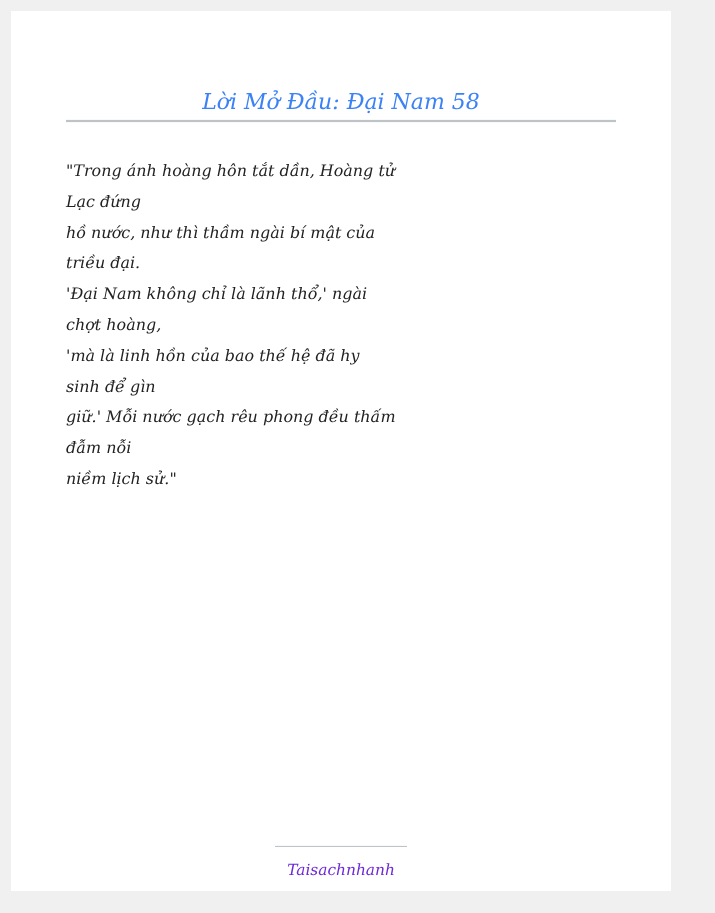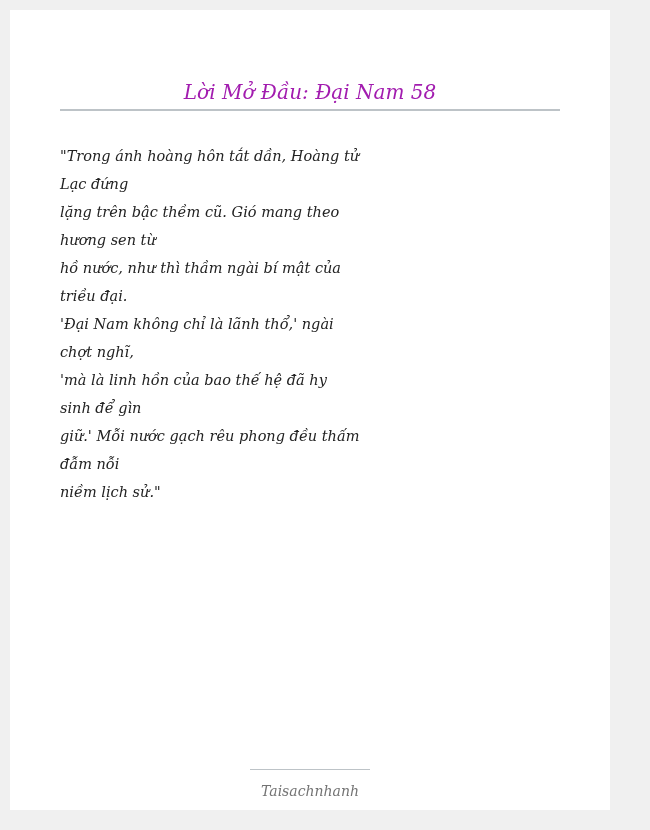--- a/index.html
+++ b/index.html
@@ -17,21 +17,21 @@
     box-sizing: border-box;
   }
   .title {
     position: absolute;
     left: 50px; top: 70px;
     width: 500px;
     text-align: center;
     font-family: "DejaVu Serif", serif;
     font-style: italic;
     font-size: 20px;
-    color: #a21caf;
+    color: #3b82f6;
     margin: 0;
     font-weight: normal;
   }
   .title-rule {
     position: absolute;
     left: 50px; top: 99px;
     width: 500px; height: 0;
     border-top: 2px solid #bdc3c7;
   }
   .body-text {
@@ -52,35 +52,34 @@
     border-top: 1px solid #bdc3c7;
   }
   .footer-text {
     position: absolute;
     left: 200px; top: 773px;
     width: 200px;
     text-align: center;
     font-family: "DejaVu Serif", serif;
     font-style: italic;
     font-size: 14px;
-    color: #737373;
+    color: #6d28d9;
   }
 </style>
 </head>
 <body>
 
 <div class="page">
   <h1 class="title">Lời Mở Đầu: Đại Nam 58</h1>
   <div class="title-rule"></div>
 
   <div class="body-text">
     <span class="line">"Trong ánh hoàng hôn tắt dần, Hoàng tử Lạc đứng</span>
-    <span class="line">lặng trên bậc thềm cũ. Gió mang theo hương sen từ</span>
     <span class="line">hồ nước, như thì thầm ngài bí mật của triều đại.</span>
-    <span class="line">'Đại Nam không chỉ là lãnh thổ,' ngài chợt nghĩ,</span>
+    <span class="line">'Đại Nam không chỉ là lãnh thổ,' ngài chợt hoàng,</span>
     <span class="line">'mà là linh hồn của bao thế hệ đã hy sinh để gìn</span>
     <span class="line">giữ.' Mỗi nước gạch rêu phong đều thấm đẫm nỗi</span>
     <span class="line">niềm lịch sử."</span>
   </div>
 
   <div class="footer-rule"></div>
   <div class="footer-text">Taisachnhanh</div>
 </div>
 
 </body></html>

